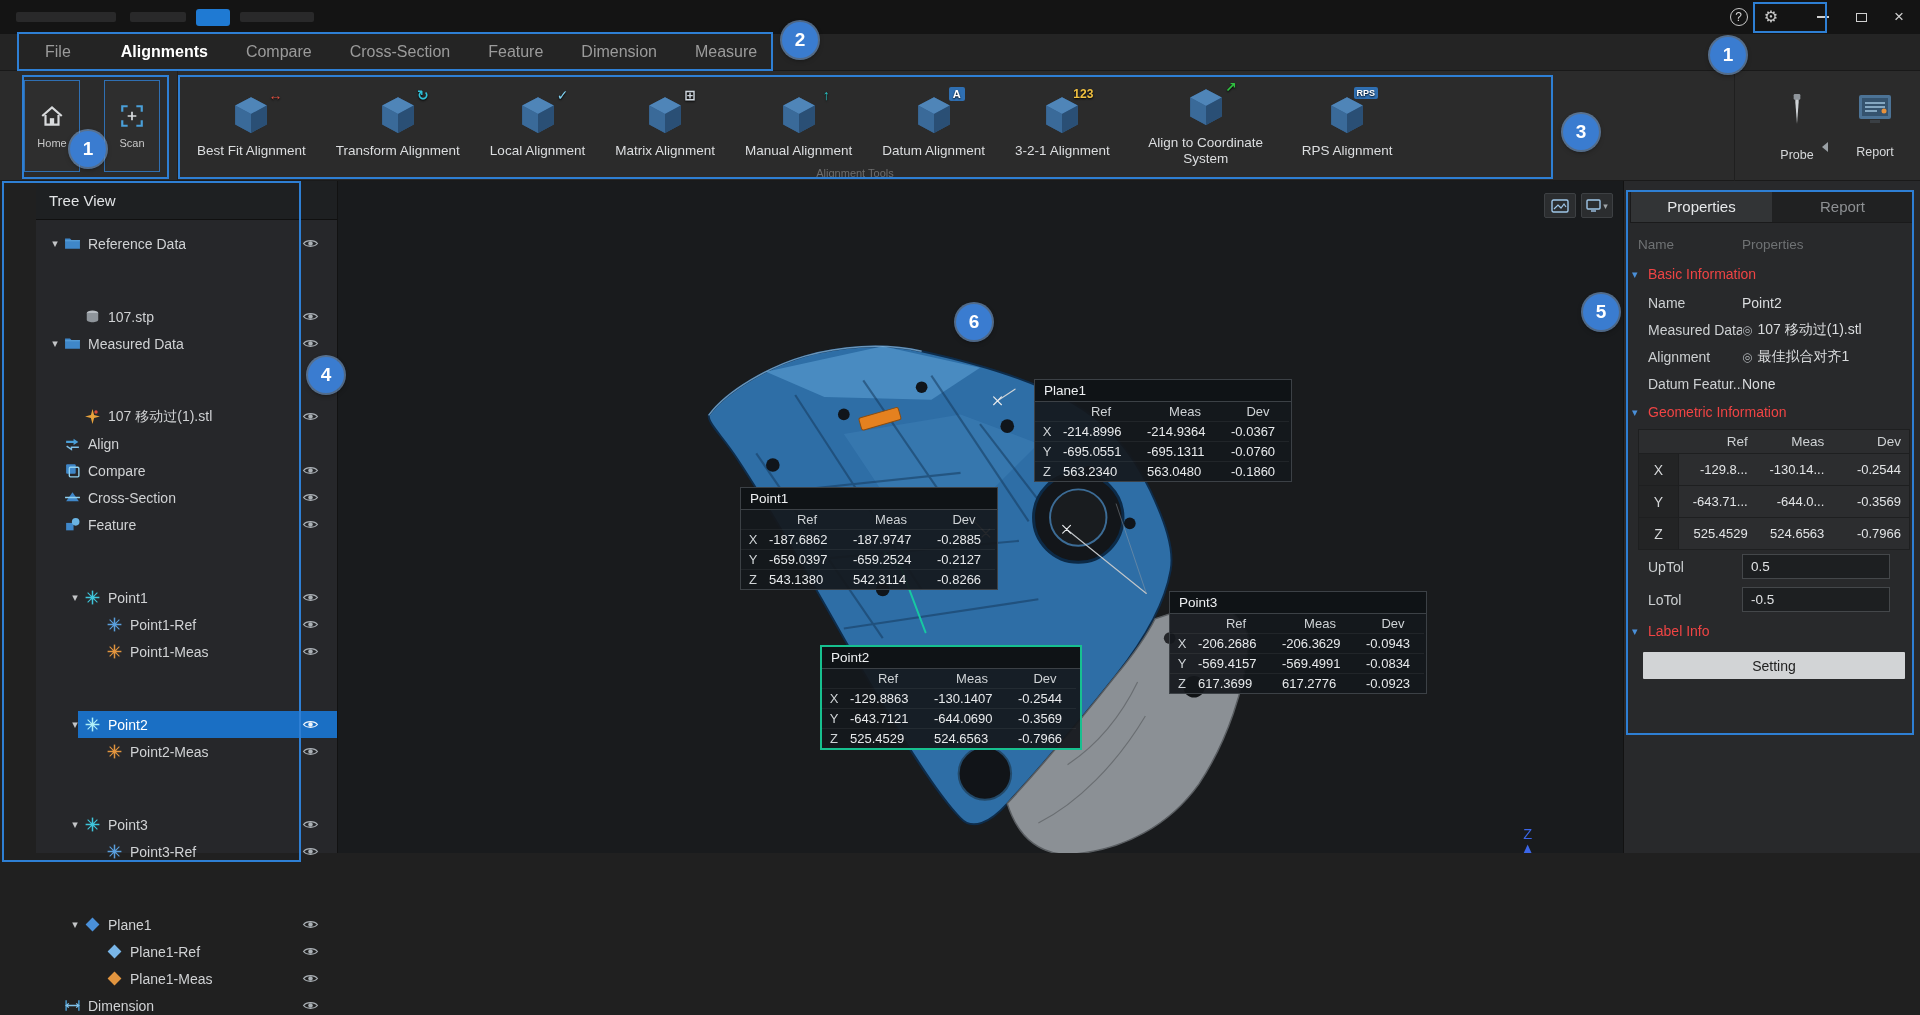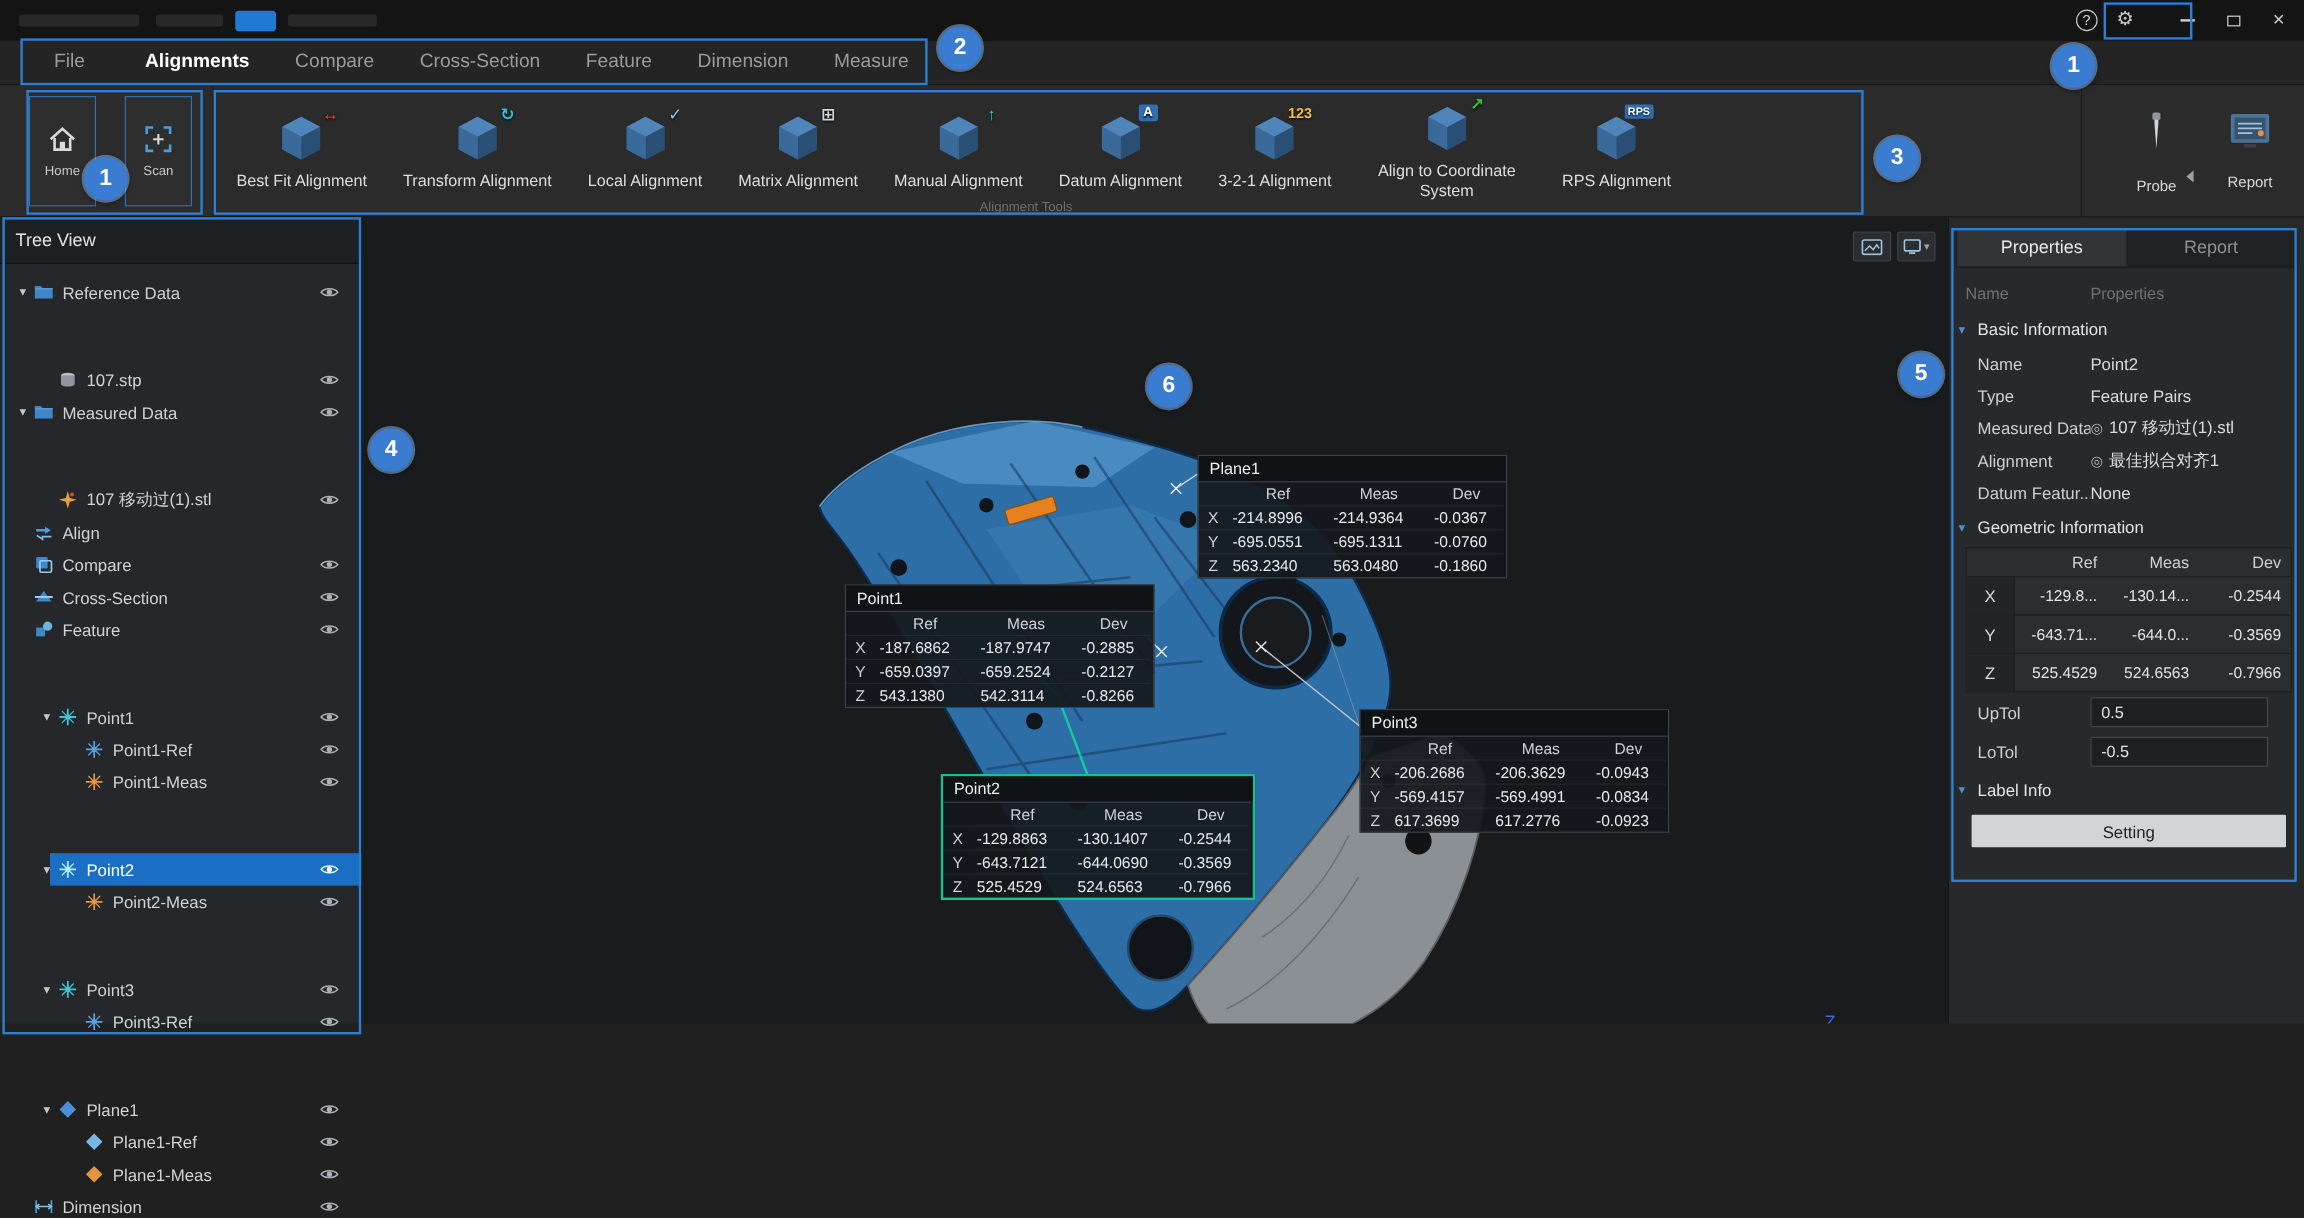--- a/index.html
+++ b/index.html
@@ -38,21 +38,21 @@
   .tbadge { position:absolute; top:-6px; right:-10px; font-style:normal; font-weight:bold; font-size:14px; text-shadow:0 1px 2px #000; }
   .tbadge.tag { font-size:9px; background:#2f6fb2; color:#fff; padding:1px 3px; border-radius:2px; }
   .tbadge.sqA { font-size:11px; background:#2f6fb2; color:#fff; padding:1px 4px; border-radius:2px; }
   .group-caption { position:absolute; left:790px; bottom:1px; width:130px; text-align:center; font-size:11px; color:#6e6e6e; }
   .tb-group-right { position:absolute; right:0; top:0; height:110px; width:186px; border-left:1px solid #1f1f1f; display:flex; align-items:center; justify-content:flex-end; gap:12px; padding-right:12px; }
   .big-btn { width:66px; height:96px; display:flex; flex-direction:column; align-items:center; justify-content:center; gap:20px; position:relative; }
   .big-btn .lbl { font-size:12.5px; color:#d6d8da; }
   .corner-tri { position:absolute; right:2px; bottom:22px; width:0; height:0; border-top:5px solid transparent; border-bottom:5px solid transparent; border-right:6px solid #9aa0a5; }
 
   
-  .main { display:flex; height:672px; }
+  .main { display:flex; height:672px;padding-left:36px; }
 
   
   .tree-panel { width:302px; background:#26272a; border-right:1px solid #121212; display:flex; flex-direction:column; }
   .tree-header { height:39px; background:#1e2022; border-bottom:1px solid #101010; display:flex; align-items:center; padding-left:13px; font-size:15px; color:#e2e4e6; flex:0 0 auto; }
   .tree-rows { padding-top:10px; }
   .trow { height:27px; display:flex; align-items:center; font-size:14px; color:#d0d2d4; padding-right:18px; cursor:default; }
   .lvl0 { padding-left:10px; } .lvl1 { padding-left:30px;margin-top:46px; } .lvl2 { padding-left:52px; }
   .texp { width:18px; flex:0 0 auto; color:#c4c6c8; font-size:11px; text-align:center; }
   .has-children .texp::before { content:"▾"; }
   .ti { width:17px; height:17px; flex:0 0 auto; margin-right:7px; }
@@ -79,21 +79,21 @@
   .vl-num { border-top:1px solid rgba(255,255,255,0.06); }
   .vlabel.sel-label { border:2px solid #17c08f; width:262px; }
 
   
   .props-panel { width:297px; background:#28292b; border-left:1px solid #121212; font-size:14px; }
   .ptabs { margin:9px 6px 0 6px; display:flex; height:33px; border:1px solid #1a1a1b; background:#202122; }
   .ptab { flex:1; display:flex; align-items:center; justify-content:center; font-size:15px; color:#8e9194; }
   .ptab.active { background:#323436; color:#e6e8ea; }
   .pcols { height:30px; display:flex; align-items:center; color:#6f7274; font-size:13.5px; margin-top:6px; }
   .pcols span:first-child { padding-left:14px; width:118px; }
-  .psec { height:30px; display:flex; align-items:center; color:#e5e5e5; padding-left:8px; }
+  .psec { height:30px; display:flex; align-items:center; color:#ef4444; padding-left:8px; }
   .parrow { color:#4a90d9; font-size:11px; width:16px; }
   .parrow::before { content:"▾"; }
   .prow { height:27px; display:flex; align-items:center; }
   .pname { width:118px; padding-left:24px; color:#cdd0d2; white-space:nowrap; overflow:hidden; }
   .pval { flex:1; color:#dadcde; display:flex; align-items:center; gap:5px; white-space:nowrap; overflow:hidden; padding-right:6px; }
   .pico { font-style:normal; color:#b0b4b8; font-size:12px; }
   .gtable { margin:2px 10px 0 14px; background:#2c2d2f; border:1px solid #1e1f20; }
   .ghead, .grow { display:grid; grid-template-columns:40px 1fr 1fr 1fr; }
   .ghead span { color:#cfd2d4; text-align:right; padding:4px 8px 4px 4px; font-size:13.5px; }
   .grow { border-top:1px solid #1e1f20; }
@@ -734,26 +734,20 @@
           <span class="parrow"></span>
           <span>Basic Information</span>
         </div>
       <div class="prow">
           <span class="pname">Name</span>
           <span class="pval">
             <span>Point2</span>
           </span>
         </div>
       <div class="prow">
-          <span class="pname">Type</span>
-          <span class="pval">
-            <span>Feature Pairs</span>
-          </span>
-        </div>
-      <div class="prow">
           <span class="pname">Measured Data</span>
           <span class="pval">
             <i class="pico">◎</i>
             <span>107 移动过(1).stl</span>
           </span>
         </div>
       <div class="prow">
           <span class="pname">Alignment</span>
           <span class="pval">
             <i class="pico">◎</i>

